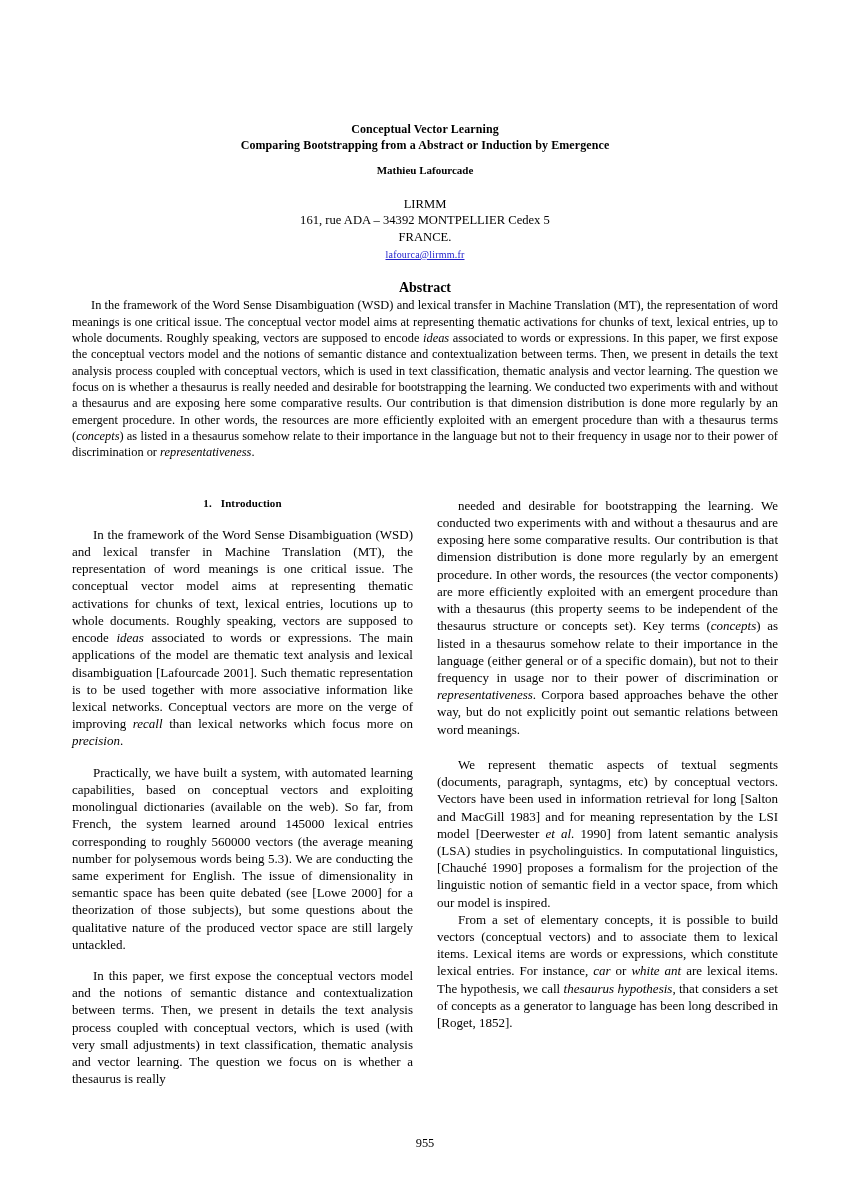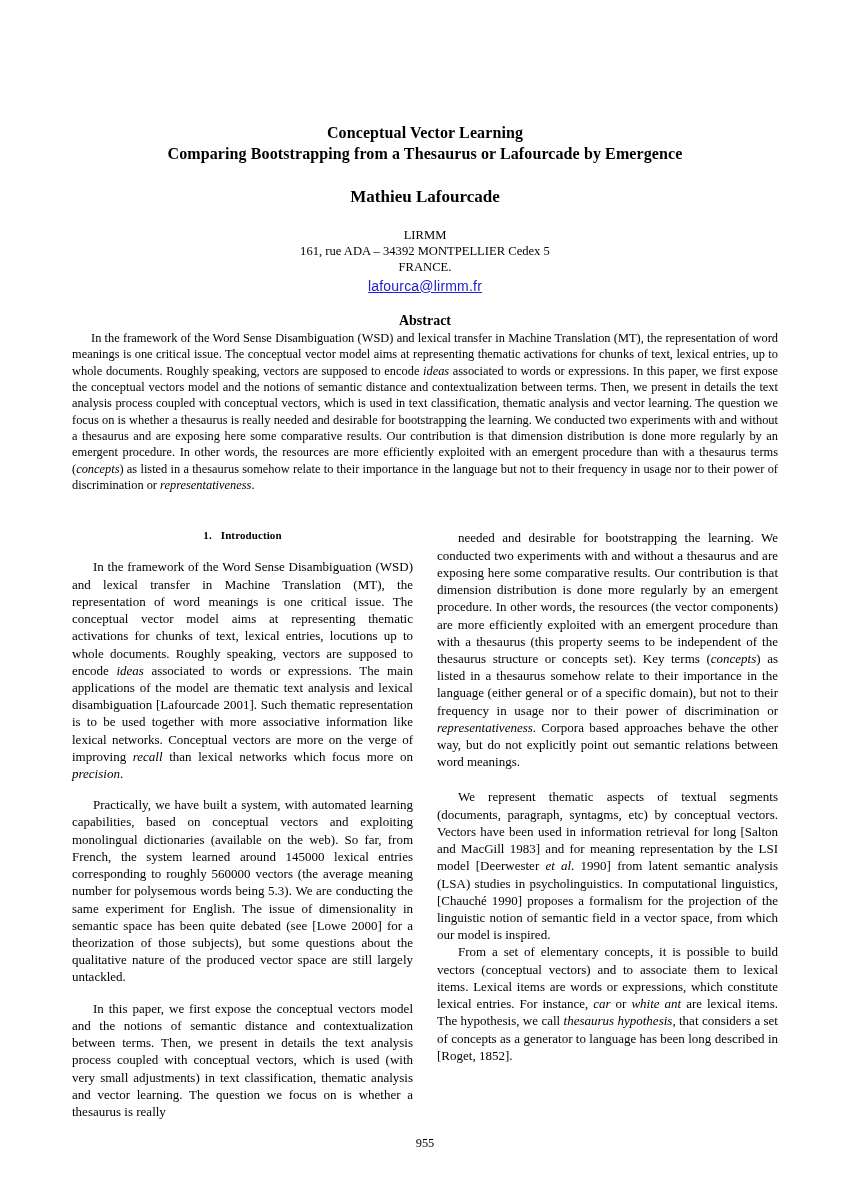--- a/index.html
+++ b/index.html
@@ -26,47 +26,47 @@
     top: 0;
     width: 706px;
   }
 
   
   .title-block {
     padding-top: 122px;
     text-align: center;
   }
   .paper-title {
-    font-size: 16px;
+    font-size: 12px;
     font-weight: bold;
     line-height: 1.33;
     letter-spacing: 0.1px;
   }
   .paper-title .line2 {
     display: block;
     white-space: nowrap;
   }
   .author {
-    margin-top: 22px;
-    font-size: 17px;
+    margin-top: 10px;
+    font-size: 11px;
     font-weight: bold;
     text-align: center;
   }
   .affiliation {
     margin-top: 20px;
     font-size: 12.6px;
     line-height: 1.30;
   }
   .affiliation div { white-space: nowrap; }
   .email-line {
     margin-top: 1px;
   }
   .email {
-    font-family: Liberation Sans, sans-serif;
-    font-size: 14px;
+    font-family: Liberation Serif, serif;
+    font-size: 10px;
     color: #2020cc;
     text-decoration: underline;
     letter-spacing: 0.2px;
   }
 
   
   .abstract-wrap {
     margin-top: 18px;
   }
   .abstract-heading {
@@ -139,21 +139,21 @@
 </style>
 </head>
 <body>
 
 <div class="page">
   <div class="content">
 
     <div class="title-block">
       <div class="paper-title">
         <span>Conceptual Vector Learning</span>
-        <span class="line2">Comparing Bootstrapping from a Thesaurus or Lafourcade by Emergence</span>
+        <span class="line2">Comparing Bootstrapping from a Abstract or Induction by Emergence</span>
       </div>
       <div class="author">Mathieu Lafourcade</div>
       <div class="affiliation">
         <div>LIRMM</div>
         <div>161, rue ADA – 34392 MONTPELLIER Cedex 5</div>
         <div>FRANCE.</div>
         <div class="email-line"><a class="email" href="#">lafourca@lirmm.fr</a></div>
       </div>
     </div>
 

